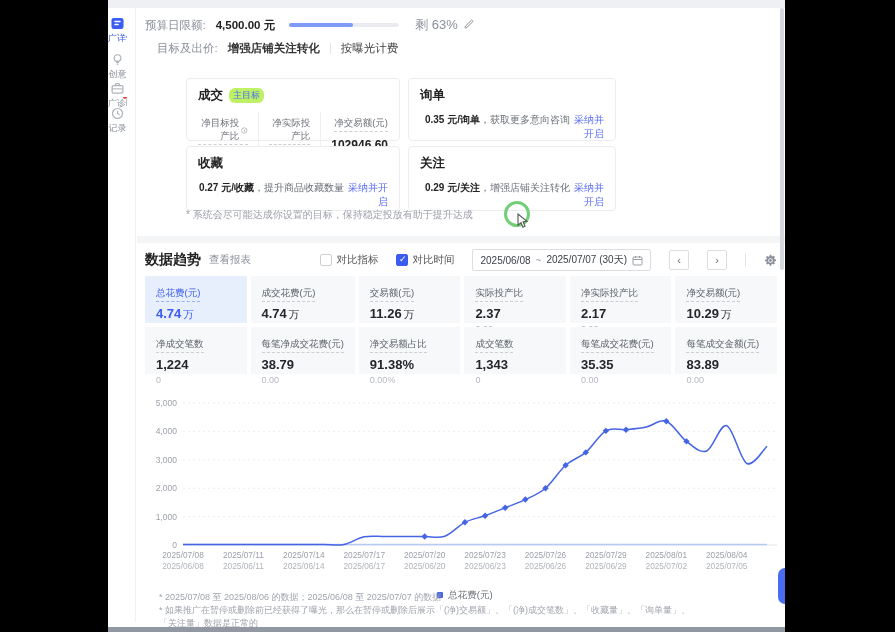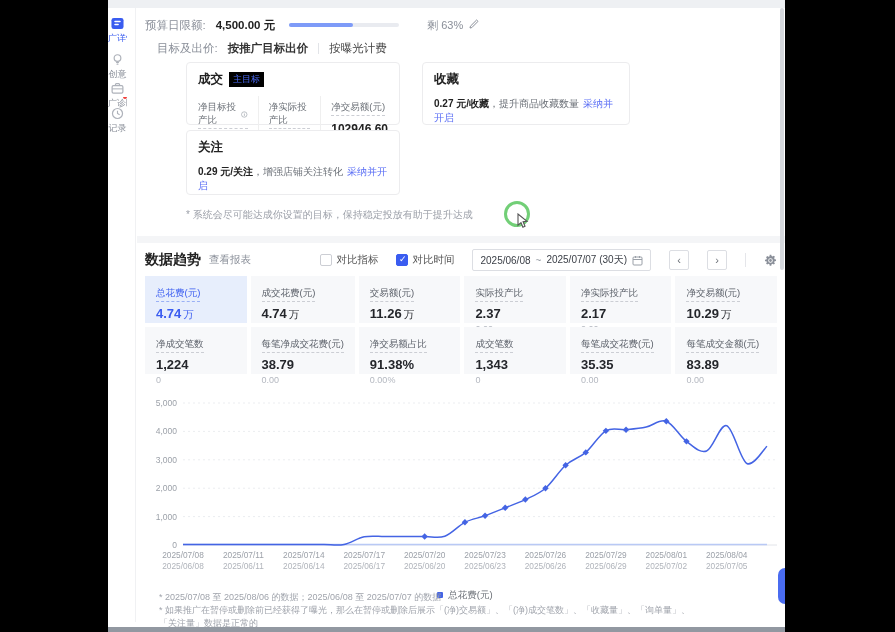--- a/index.html
+++ b/index.html
@@ -25,37 +25,37 @@
   .main { position:absolute; left:29px; top:8px; width:554px; height:619px; }
 
   .row-budget { position:absolute; left:8px; top:8px; height:18px; display:flex;
     align-items:center; font-size:11.5px; }
   .lbl { color:#8a8f99; }
   .budget-val { color:#222; font-weight:bold; margin-left:10px; }
   .slider { width:110px; height:4px; border-radius:2px; background:#e9ebf0;
     margin-left:14px; position:relative; }
   .slider-fill { position:absolute; left:0; top:0; height:4px; border-radius:2px;
     background:#7e9bf8; }
-  .remain { color:#8a8f99; font-size:11px; margin-left:28px; }
+  .remain { color:#8a8f99; font-size:13px; margin-left:16px; }
   .pencil { margin-left:6px; }
 
   .row-bidding { position:absolute; left:20px; top:33px; display:flex; align-items:center;
     font-size:11.5px; }
   .bid-tabs { display:flex; align-items:center; margin-left:10px; }
   .bid-tab { color:#333; font-weight:bold; cursor:pointer; }
   .bid-tab.alt { font-weight:normal; color:#444; }
   .bid-sep { width:1px; height:11px; background:#e2e4e8; margin:0 10px; }
 
-  .goal-grid { position:absolute; left:49px; top:54px; width:428px; display:grid;
-    grid-template-columns:214px 208px; grid-template-rows:63px 65px; gap:5px 22px; }
+  .goal-grid { position:absolute; left:49px; top:70px; width:428px; display:grid;
+    grid-template-columns:214px 208px; grid-template-rows:63px 65px; gap:5px 8px;text-align:right; }
   .goal-card { border:1px solid #ececee; border-radius:4px; background:#fff; padding:8px 11px; }
   .goal-title-row { display:flex; align-items:center; }
   .goal-title { font-size:12.5px; font-weight:bold; color:#222; }
-  .goal-badge { margin-left:6px; font-size:9px; color:#4a6af5; background:#000000;
-    border-radius:0; padding:1px 4px; }
+  .goal-badge { margin-left:6px; font-size:9px; color:#4a6af5; background:#bef264;
+    border-radius:6px; padding:1px 4px; }
   .goal-stats { display:flex; margin-top:8px; }
   .goal-stat { padding-right:10px; margin-right:10px; border-right:1px solid #efefef; }
   .goal-stat:last-child { border-right:none; margin-right:0; padding-right:0; }
   .stat-label { font-size:9.5px; color:#6b7077; border-bottom:1px dashed #ccced4;
     padding-bottom:1px; display:inline-flex; align-items:center; gap:2px; }
   .stat-value { font-size:12px; color:#222; font-weight:bold; margin-top:6px;
     display:flex; align-items:center; gap:4px; }
   .goal-desc { font-size:10px; color:#6b7077; margin-top:9px; }
   .goal-price { color:#222; font-weight:bold; }
   .adopt-link { color:#5a6ef5; margin-left:4px; cursor:pointer; }
@@ -154,21 +154,21 @@
       <span class="pencil">
         <svg width="10" height="10" viewBox="0 0 10 10">
             <path d="M1 9 L2.8 8.6 L9 2.4 L7.6 1 L1.4 7.2 Z" fill="none" stroke="#8a8f99" stroke-width="1"></path>
           </svg>
       </span>
     </div>
 
     <div class="row-bidding">
       <span class="lbl">目标及出价:</span>
       <span class="bid-tabs">
-        <span class="bid-tab">按推广目标出价</span>
+        <span class="bid-tab">增强店铺关注转化</span>
         <span class="bid-sep"></span>
         <span class="bid-tab alt">按曝光计费</span>
       </span>
     </div>
 
     <div class="goal-grid" id="goal-grid">
       <div class="goal-card">
         <div class="goal-title-row">
           <span class="goal-title">成交</span>
           <span class="goal-badge">主目标</span>
@@ -178,20 +178,26 @@
                   <circle cx="5" cy="5" r="4.2" fill="none" stroke="#9aa0a8" stroke-width="1"></circle>
                   <rect x="4.5" y="4.2" width="1" height="3" fill="#9aa0a8"></rect>
                   <rect x="4.5" y="2.4" width="1" height="1" fill="#9aa0a8"></rect>
                 </svg></span><span class="stat-value">2.45 <svg width="10" height="10" viewBox="0 0 10 10">
                   <path d="M1 9 L2.8 8.6 L9 2.4 L7.6 1 L1.4 7.2 Z" fill="none" stroke="#8a8f99" stroke-width="1"></path>
                 </svg></span></div>
             <div class="goal-stat"><span class="stat-label">净实际投产比</span><span class="stat-value">2.17</span></div>
             <div class="goal-stat"><span class="stat-label">净交易额(元)</span><span class="stat-value">102946.60</span></div>
           </div>
       </div>
+    <div class="goal-card">
+          <div class="goal-title-row">
+            <span class="goal-title">询单</span>
+          </div>
+          <div class="goal-desc"><span class="goal-price">0.35 元/询单</span>，获取更多意向咨询<span class="adopt-link">采纳并开启</span></div>
+        </div>
         <div class="goal-card">
           <div class="goal-title-row">
             <span class="goal-title">收藏</span>
           </div>
           <div class="goal-desc"><span class="goal-price">0.27 元/收藏</span>，提升商品收藏数量<span class="adopt-link">采纳并开启</span></div>
         </div>
         <div class="goal-card">
           <div class="goal-title-row">
             <span class="goal-title">关注</span>
           </div>

